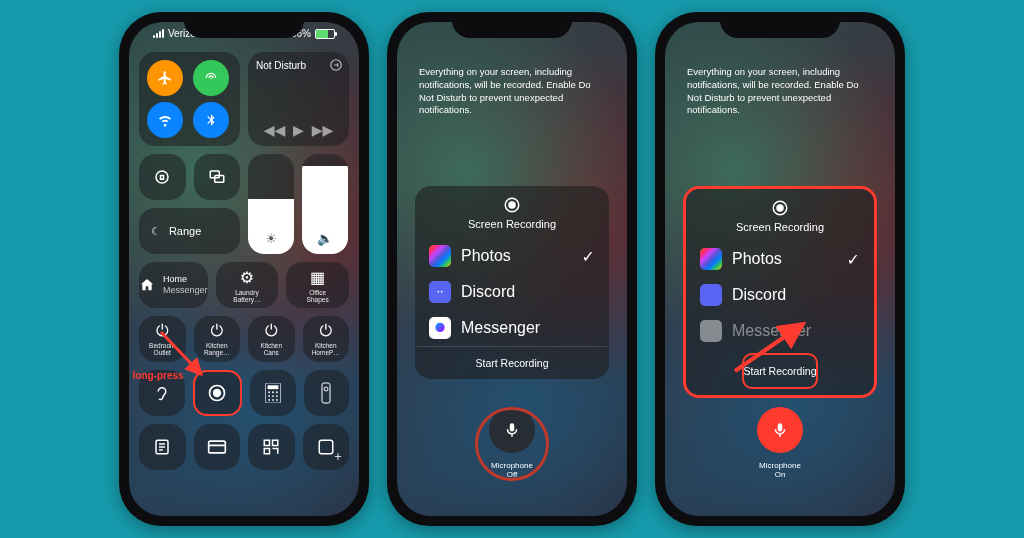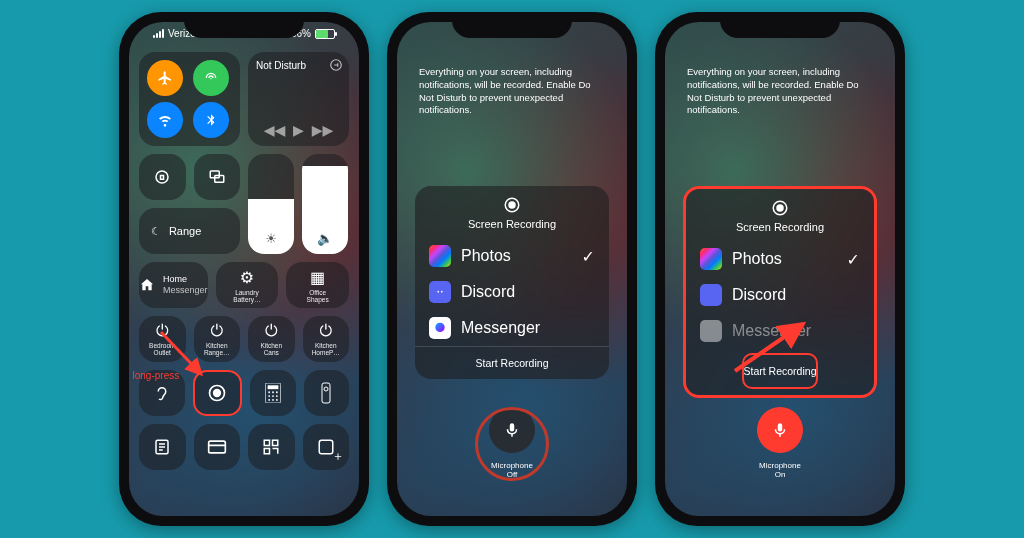--- a/index.html
+++ b/index.html
@@ -64,21 +64,21 @@
   .sliders{display:flex;gap:8px;flex:1;}
   .slider{width:46px;height:100px;border-radius:16px;background:rgba(30,30,32,.55);display:flex;flex-direction:column;justify-content:flex-end;overflow:hidden;position:relative;}
   .slider .fill{background:#fff;height:55%;width:100%;}
   .slider.vol .fill{height:88%;}
   .slider .icn{position:absolute;left:0;right:0;bottom:8px;text-align:center;font-size:13px;color:#555;}
   .home-tile{height:46px;justify-content:flex-start;gap:8px;font-size:9px;line-height:1.2;}
   .mini{height:46px;flex-direction:column;gap:2px;padding:4px;}
   .mini .label{font-size:6.5px;opacity:.9;}
   .sq{height:46px;}
   .rec-hl{border:2px solid #ff3b30;border-radius:14px;}
-  .long-press-label{position:absolute;color:#ff3b30;font-size:10px;font-weight:400;top:-2px;left:-62px;white-space:nowrap;z-index:40;}
+  .long-press-label{position:absolute;color:#ff3b30;font-size:10px;font-weight:700;top:-2px;left:-62px;white-space:nowrap;z-index:40;}
   .arrow1{position:absolute;width:60px;height:60px;left:-42px;top:-48px;pointer-events:none;z-index:39;}
 
   
   .hint{position:absolute;top:44px;left:22px;right:22px;font-size:9.5px;text-align:left;line-height:1.35;color:#fff;}
   .modal{position:absolute;top:164px;left:18px;right:18px;background:rgba(30,30,32,.62);backdrop-filter:blur(2px);border-radius:16px;padding:10px 0 0 0; display:flex;flex-direction:column;align-items:center;}
   .modal.hl{border:3px solid #ff3b30;}
   .rec-icn svg{width:18px;height:18px;}
   .modal-title{font-size:11px;font-weight:500;margin:4px 0 8px;}
   .app-row{display:flex;align-items:center;width:100%;padding:7px 14px;gap:10px;font-size:16px;}
   .app-icn{width:22px;height:22px;border-radius:5px;display:flex;align-items:center;justify-content:center;font-size:12px;}

